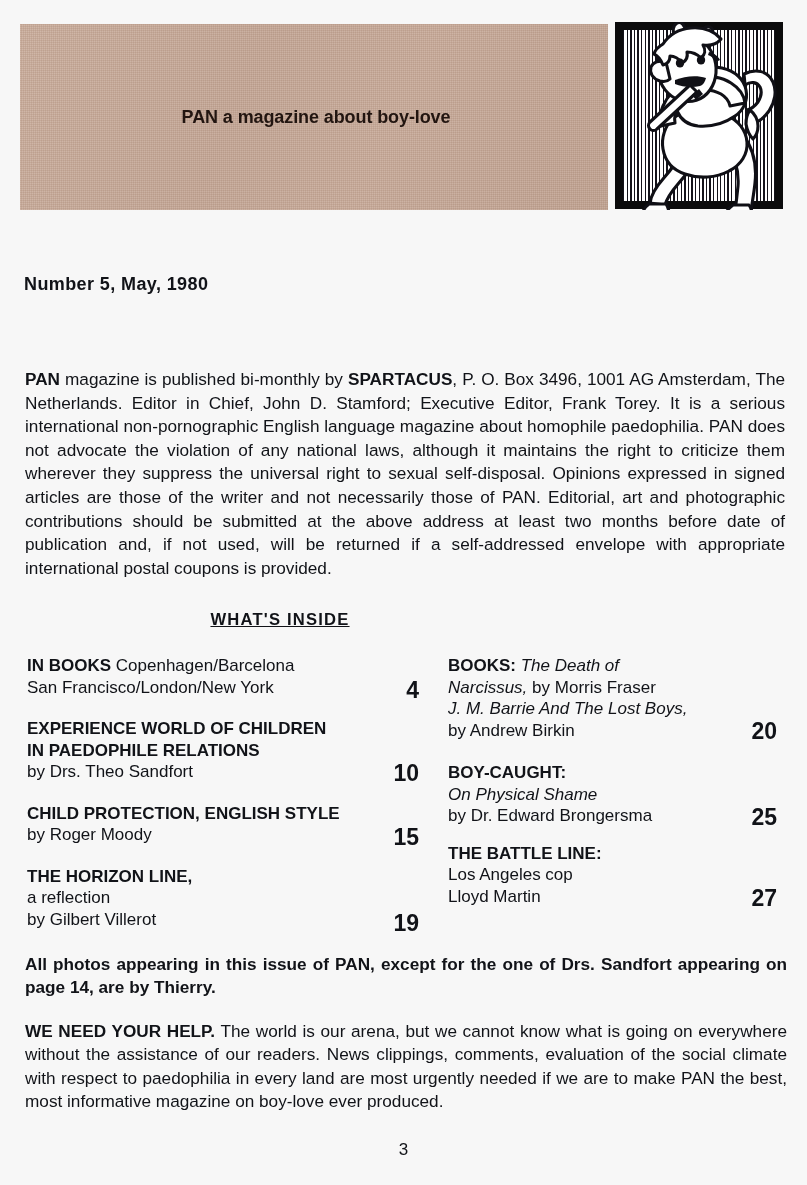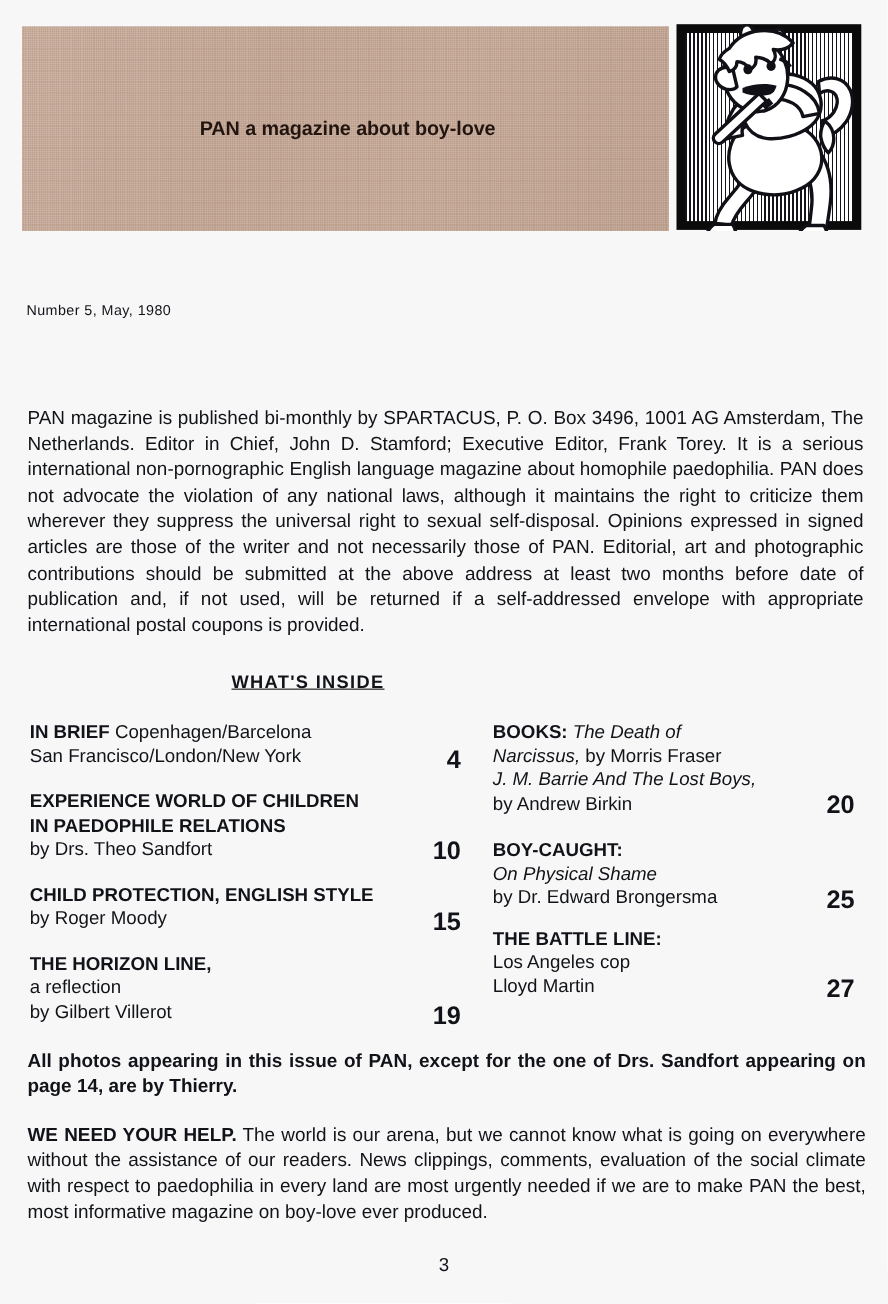--- a/index.html
+++ b/index.html
@@ -65,37 +65,37 @@
     top: -8px;
     width: 174px;
     height: 188px;
   }
 
   
   .issue-line {
     position: absolute;
     left: 24px;
     top: 274px;
-    font-size: 13px;
-    font-weight: normal;
+    font-size: 18px;
+    font-weight: bold;
     letter-spacing: 0.4px;
   }
 
   
   .colophon {
     position: absolute;
     left: 25px;
     top: 368px;
     width: 760px;
     font-size: 17.2px;
     line-height: 23.6px;
     text-align: justify;
     text-justify: inter-word;
   }
-  .colophon b { font-weight: normal; }
+  .colophon b { font-weight: bold; }
 
   
   .whats-inside {
     position: absolute;
     left: 0;
     top: 610px;
     width: 560px;
     text-align: center;
     font-size: 16.6px;
     font-weight: bold;
@@ -219,21 +219,21 @@
   <div class="colophon">
     <b>PAN</b><span> magazine is published bi-monthly by </span><b>SPARTACUS</b><span>, P. O. Box 3496, 1001 AG Amsterdam, The Netherlands. Editor in Chief, John D. Stamford; Executive Editor, Frank Torey. It is a serious international non-pornographic English language magazine about homophile paedophilia. PAN does not advocate the violation of any national laws, although it maintains the right to criticize them wherever they suppress the universal right to sexual self-disposal. Opinions expressed in signed articles are those of the writer and not necessarily those of PAN. Editorial, art and photographic contributions should be submitted at the above address at least two months before date of publication and, if not used, will be returned if a self-addressed envelope with appropriate international postal coupons is provided.</span>
   </div>
 
   <div class="whats-inside">WHAT'S INSIDE</div>
 
   <div class="toc">
     <div class="toc-col left" id="toc-left">
         <div class="toc-entry" style="margin-bottom: 20px;">
           <div class="toc-lines">
-            <div class="ln"><span class="ttl">IN BRIEF</span><span> Copenhagen/Barcelona</span></div>
+            <div class="ln"><span class="ttl">IN BOOKS</span><span> Copenhagen/Barcelona</span></div>
             <div class="ln"><span>San Francisco/London/New York</span></div>
           </div>
           <div class="pg" style="top: 22px;">4</div>
         </div>
         <div class="toc-entry" style="margin-bottom: 20px;">
           <div class="toc-lines">
             <div class="ln"><span class="ttl">EXPERIENCE WORLD OF CHILDREN</span></div>
             <div class="ln"><span class="ttl">IN PAEDOPHILE RELATIONS</span></div>
             <div class="ln"><span>by Drs. Theo Sandfort</span></div>
           </div>

